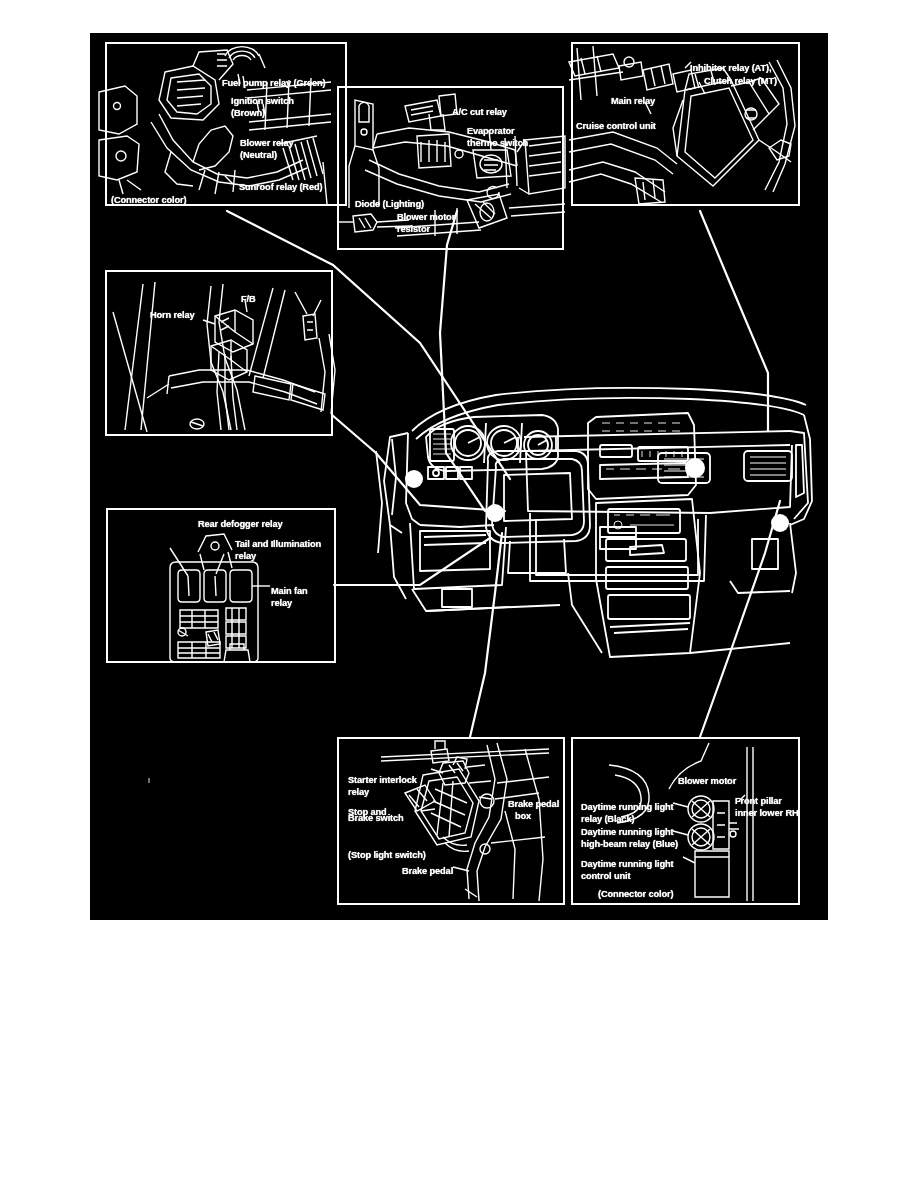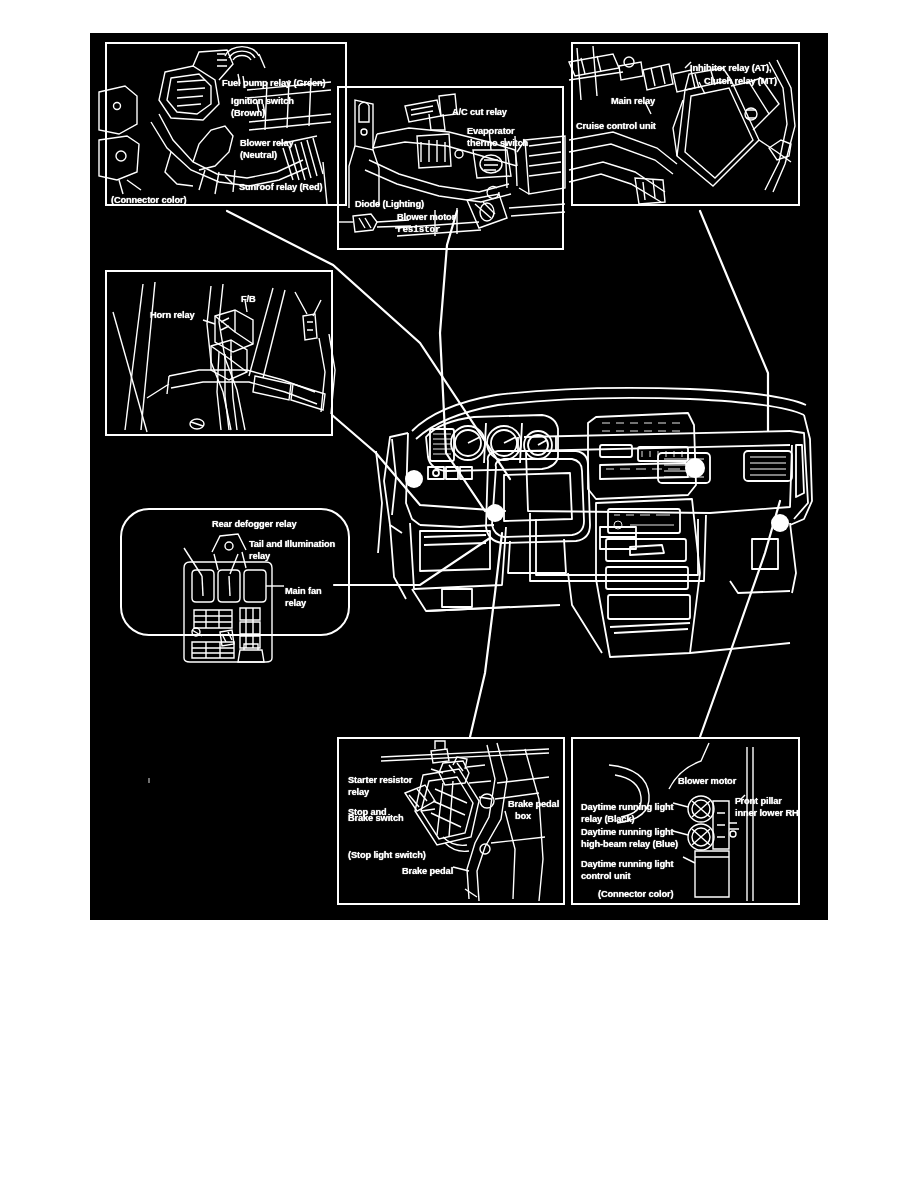--- a/index.html
+++ b/index.html
@@ -184,21 +184,21 @@
           <path d="M56,140 L140,134 M58,148 L142,142"></path>
           <path d="M96,122 L96,148 M118,120 L118,146"></path>
           <path d="M170,120 L226,116 M172,128 L226,124"></path>
         </g>
       </svg>
       <div class="lbl" style="left:113px; top:19px;">A/C cut relay</div>
       <div class="lbl" style="left:128px; top:38px;">Evaporator</div>
       <div class="lbl" style="left:128px; top:50px;">thermo switch</div>
       <div class="lbl" style="left:16px; top:111px;">Diode (Lighting)</div>
       <div class="lbl" style="left:58px; top:124px;">Blower motor</div>
-      <div class="lbl" style="left:58px; top:136px;font-family:Liberation Mono, monospace;">resistor</div>
+      <div class="lbl" style="left:58px; top:136px;">resistor</div>
     </div>
 
     <div class="panel-frame" style="left:481px; top:9px; width:229px; height:164px;">
       <svg class="layer" viewBox="0 0 229 164" style="width:229px;height:164px;">
         <g stroke="#ffffff" stroke-width="1.4" fill="none">
 
           <path d="M-4,18 L40,10 L46,24 L2,32 Z"></path>
           <path d="M8,14 L12,30 M24,12 L28,28"></path>
           <circle cx="56" cy="18" r="5"></circle>
           <path d="M46,22 L68,18 L70,32 L48,36 Z"></path>
@@ -287,21 +287,21 @@
           <ellipse cx="90" cy="152" rx="7" ry="5"></ellipse>
           <path d="M84,150 L96,154"></path>
 
           <path d="M96,48 L108,52"></path>
         </g>
       </svg>
       <div class="lbl" style="left:134px; top:22px;">F/B</div>
       <div class="lbl" style="left:43px; top:38px;">Horn relay</div>
     </div>
 
-    <div class="panel-frame" style="left:30px; top:475px; width:230px; height:128px;border-radius:29px;">
+    <div class="panel-frame" style="left:16px; top:475px; width:230px; height:155px;">
       <svg class="layer" viewBox="0 0 230 155" style="width:230px;height:155px;">
         <g stroke="#ffffff" stroke-width="1.4" fill="none">
 
           <path d="M90,42 L98,26 L116,24 L124,40"></path>
           <circle cx="107" cy="36" r="4"></circle>
           <path d="M92,44 L96,60 M120,42 L124,58"></path>
 
           <path d="M62,58 Q62,52 68,52 L144,52 Q150,52 150,58 L150,148 Q150,152 144,152 L68,152 Q62,152 62,148 Z"></path>
 
           <path d="M70,64 Q70,60 74,60 L88,60 Q92,60 92,64 L92,88 Q92,92 88,92 L74,92 Q70,92 70,88 Z"></path>
@@ -381,21 +381,21 @@
           <path d="M186,10 L200,60 L204,120 L200,162"></path>
 
           <path d="M126,150 L138,158"></path>
 
           <path d="M92,30 L104,34"></path>
           <path d="M82,72 L96,70"></path>
           <path d="M140,58 L152,60"></path>
           <path d="M114,128 L130,132"></path>
         </g>
       </svg>
-      <div class="lbl" style="left:9px; top:36px;">Starter resistor</div>
+      <div class="lbl" style="left:9px; top:36px;">Starter interlock</div>
       <div class="lbl" style="left:9px; top:48px;">relay</div>
       <div class="lbl" style="left:9px; top:68px;">Stop and</div>
       <div class="lbl" style="left:9px; top:74px;">Brake switch</div>
       <div class="lbl" style="left:9px; top:92px;margin-top:19px;">(Stop light switch)</div>
       <div class="lbl" style="left:169px; top:60px;">Brake pedal</div>
       <div class="lbl" style="left:176px; top:72px;">box</div>
       <div class="lbl" style="left:63px; top:127px;">Brake pedal</div>
     </div>
 
     <div class="panel-frame" style="left:481px; top:704px; width:229px; height:168px;">

